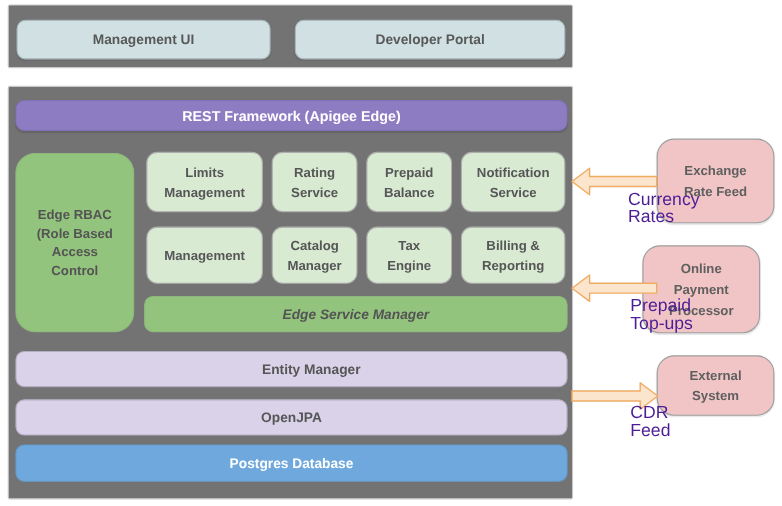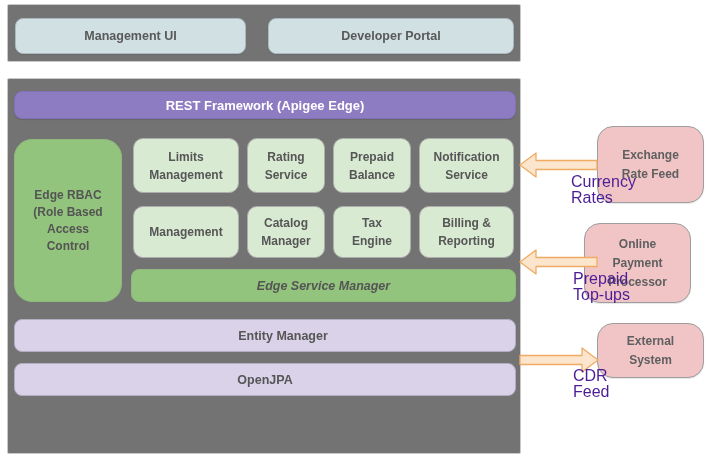--- a/index.html
+++ b/index.html
@@ -97,20 +97,21 @@
       <div class="service-cell">Billing &amp;
 Reporting</div>
     </div>
 
     <div class="node green-bar" style="left:123px; top:190px; width:385px; height:33px;font-style:italic;">Edge Service Manager</div>
 
     <div class="node lpurple-bar" style="left:6px; top:240px; width:502px; height:33px;padding-left:36px;">Entity Manager</div>
 
     <div class="node lpurple-bar" style="left:6px; top:284px; width:502px; height:33px;">OpenJPA</div>
 
+    <div class="node blue-bar" style="left:6px; top:325px; width:502px; height:34px;">Postgres Database</div>
   </div>
 
   <div class="node pink-box" style="left:597px; top:126px; width:107px; height:77px;">Exchange
 Rate Feed</div>
   <div class="node pink-box" style="left:584px; top:223px; width:107px; height:80px;">Online
 Payment
 Processor</div>
   <div class="node pink-box" style="left:597px; top:323px; width:107px; height:55px;">External
 System</div>
 

